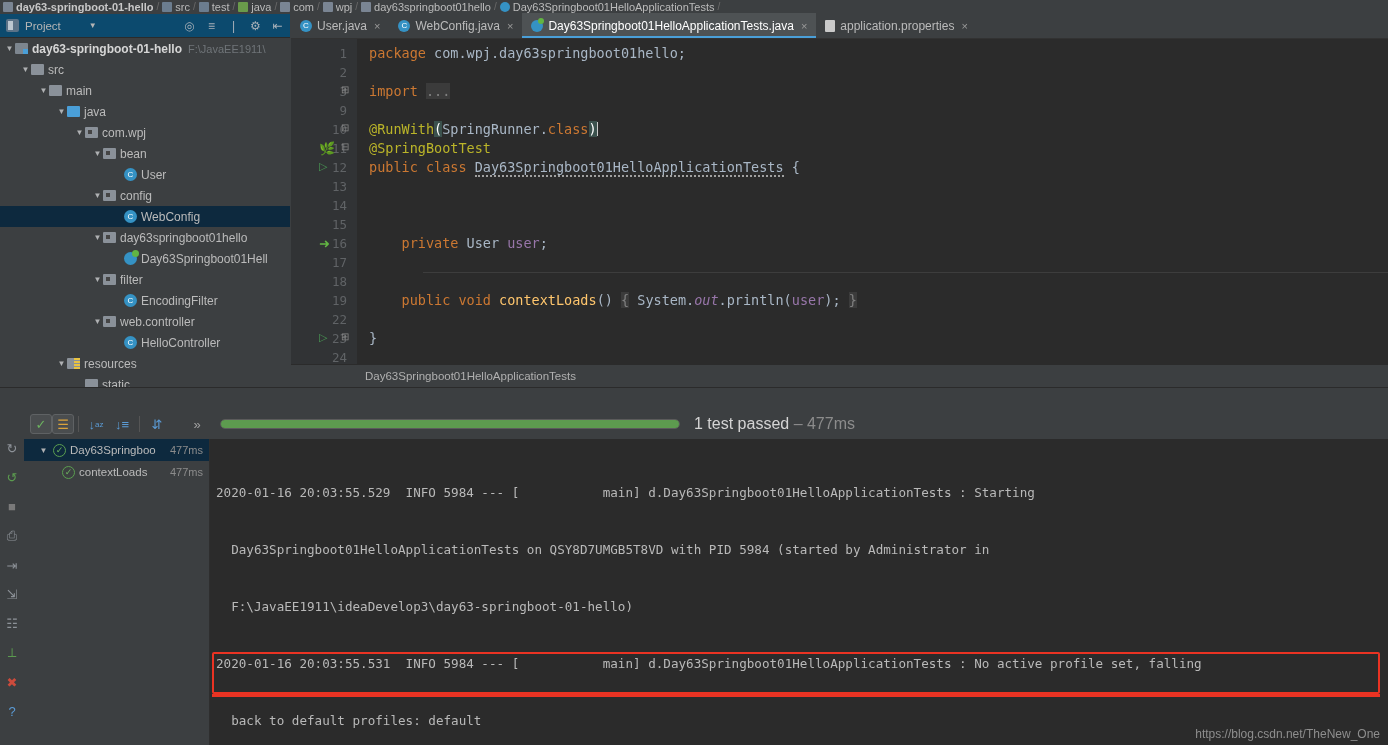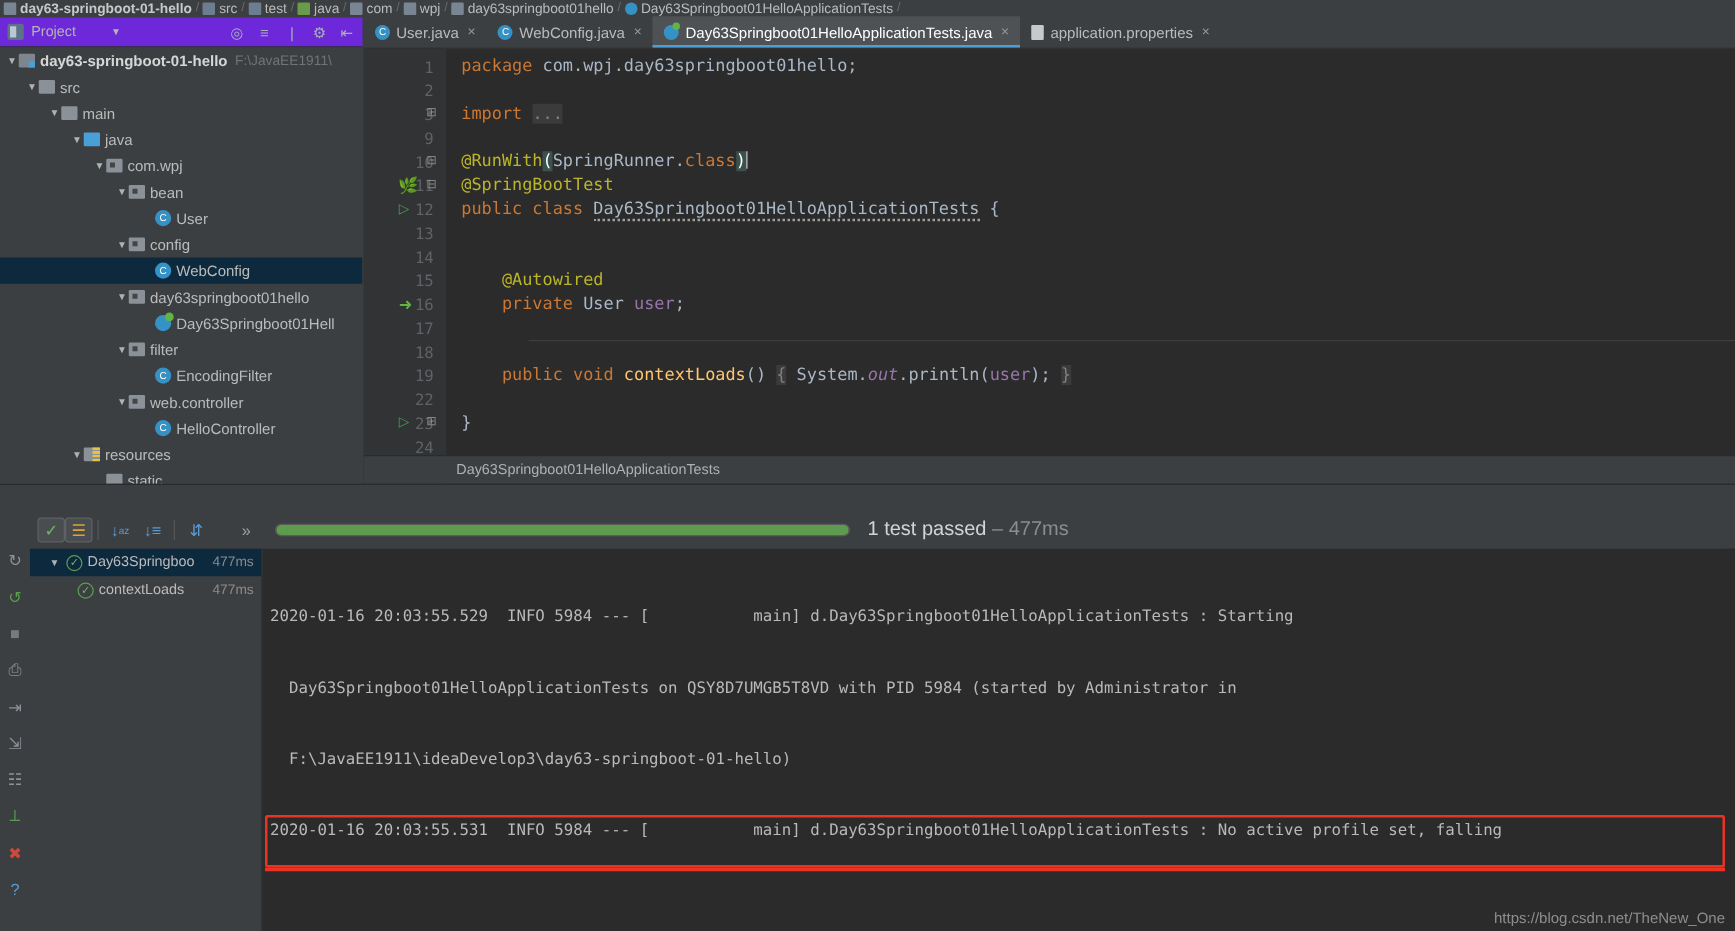--- a/index.html
+++ b/index.html
@@ -23,21 +23,21 @@
   .crumb:first-child .crumb-label { font-weight: bold; color: #c8c8c8; }
   .ic { width: 10px; height: 10px; display: inline-block; border-radius: 1px; }
   .ic-folder { background: #7a8593; }
   .ic-folder-green { background: #6a9b4b; }
   .ic-folder-src { background: #6b7d8f; }
   .ic-class { width: 10px; height: 10px; border-radius: 50%; background: #3592c4; }
 
   
   .proj-header {
     position: absolute; top: 14px; left: 0; width: 290px; height: 24px;
-    background: #6d28d9; display: flex; align-items: center; padding: 0 6px;
+    background: #0c4a6e; display: flex; align-items: center; padding: 0 6px;
     border-bottom: 1px solid #2b2b2b;
   }
   .proj-icon { width: 13px; height: 13px; background: #5b7287; border-radius: 2px;
     margin-right: 6px; position: relative; }
   .proj-icon:after { content:""; position:absolute; left:2px; top:2px; width:5px;height:9px;
     background:#bcc7d1; }
   .proj-title { font-size: 11.5px; color: #b5b5b5; }
   .proj-caret { margin-left: 28px; color: #b5b5b5; font-size: 8px; }
   .proj-tools { margin-left: auto; display: flex; align-items: center; gap: 9px; color:#acacac; font-size:12px; }
   .tool-ic { width: 13px; height: 13px; display:inline-flex; align-items:center; justify-content:center;
@@ -378,21 +378,20 @@
     <div class="code-area">
       <div class="line" style="position:absolute;top:5px;left:0;right:0"><span class="code"><span class="kw">package</span> com.wpj.day63springboot01hello;</span></div>
       <div class="line" style="position:absolute;top:24px;left:0;right:0"><span class="code"></span></div>
       <div class="line" style="position:absolute;top:43px;left:0;right:0"><span class="code"><span class="kw">import</span> <span class="fold">...</span></span></div>
       <div class="line" style="position:absolute;top:62px;left:0;right:0"><span class="code"></span></div>
       <div class="line" style="position:absolute;top:81px;left:0;right:0"><span class="code"><span class="ann">@RunWith</span><span class="paren-hi">(</span><span class="cls">SpringRunner</span>.<span class="kw">class</span><span class="paren-hi">)</span><span class="caret"></span></span></div>
       <div class="line" style="position:absolute;top:100px;left:0;right:0"><span class="code"><span class="ann">@SpringBootTest</span></span></div>
       <div class="line" style="position:absolute;top:119px;left:0;right:0"><span class="code"><span class="kw">public class</span> <span class="underline-squiggle">Day63Springboot01HelloApplicationTests</span> {</span></div>
       <div class="line" style="position:absolute;top:138px;left:0;right:0"><span class="code"></span></div>
       <div class="line" style="position:absolute;top:157px;left:0;right:0"><span class="code"></span></div>
-      <div class="line" style="position:absolute;top:176px;left:0;right:0"><span class="code">    <span class="ann">@Autowired</span></span></div>
       <div class="line" style="position:absolute;top:195px;left:0;right:0"><span class="code">    <span class="kw">private</span> <span class="cls">User</span> <span class="fld">user</span>;</span></div>
       <div class="line" style="position:absolute;top:214px;left:0;right:0"><span class="code"></span></div>
       <div class="sep-line" style="top:233px"></div>
       <div class="line" style="position:absolute;top:252px;left:0;right:0"><span class="code">    <span class="kw">public</span> <span class="kw">void</span> <span class="mth">contextLoads</span>() <span class="fold">{</span> System.<span class="ital">out</span>.println(<span class="fld">user</span>); <span class="fold">}</span></span></div>
       <div class="line" style="position:absolute;top:271px;left:0;right:0"><span class="code"></span></div>
       <div class="line" style="position:absolute;top:290px;left:0;right:0"><span class="code">}</span></div>
       <div class="line" style="position:absolute;top:309px;left:0;right:0"><span class="code"></span></div>
     </div>
   </div>
 
@@ -444,20 +443,21 @@
       <span>contextLoads</span>
       <span class="tt-time">477ms</span>
     </div>
   </div>
 
   <div class="console">
     <div class="cline">2020-01-16 20:03:55.529  INFO 5984 --- [           main] d.Day63Springboot01HelloApplicationTests : Starting</div>
     <div class="cline">  Day63Springboot01HelloApplicationTests on QSY8D7UMGB5T8VD with PID 5984 (started by Administrator in</div>
     <div class="cline">  F:\JavaEE1911\ideaDevelop3\day63-springboot-01-hello)</div>
     <div class="cline">2020-01-16 20:03:55.531  INFO 5984 --- [           main] d.Day63Springboot01HelloApplicationTests : No active profile set, falling</div>
+    <div class="cline">  back to default profiles: default</div>
     
     
     
     
     
     
     
     
     
     

